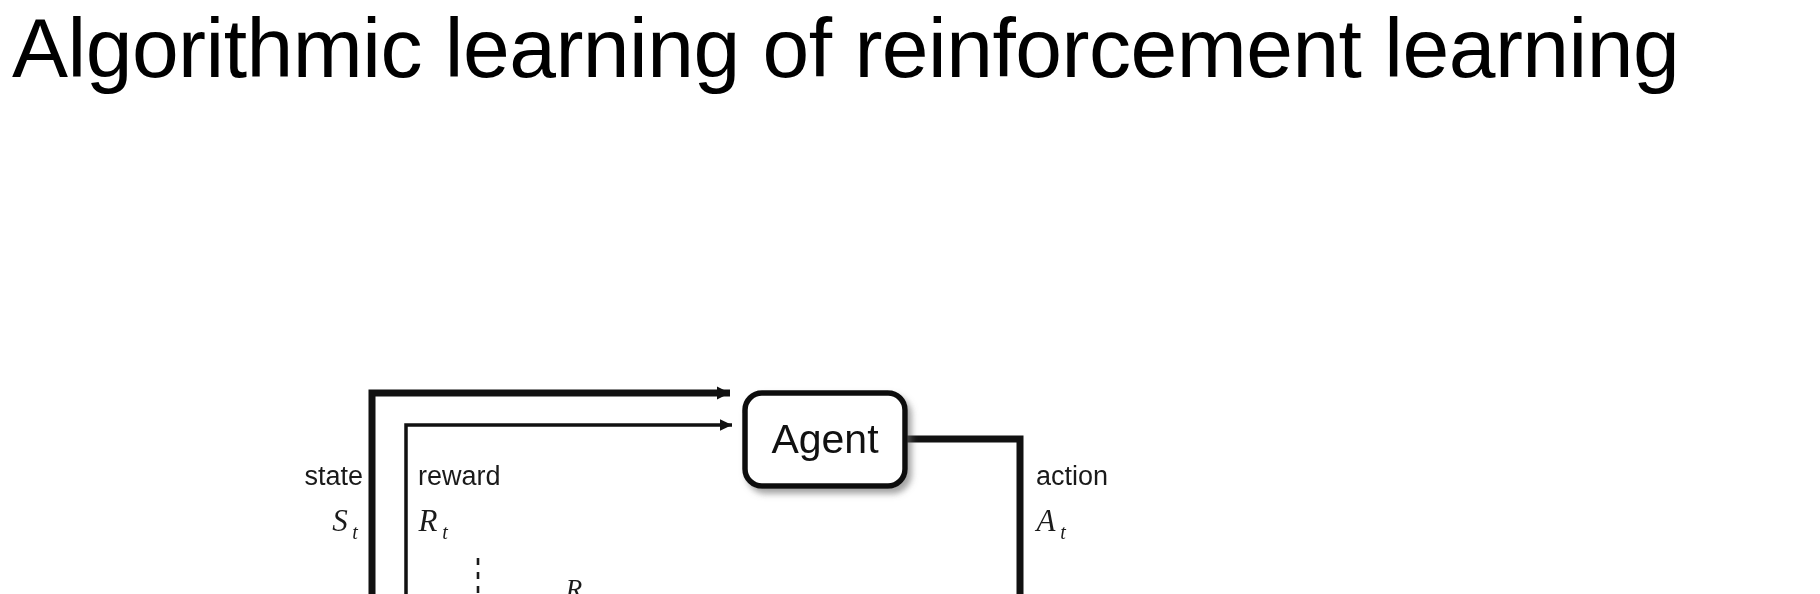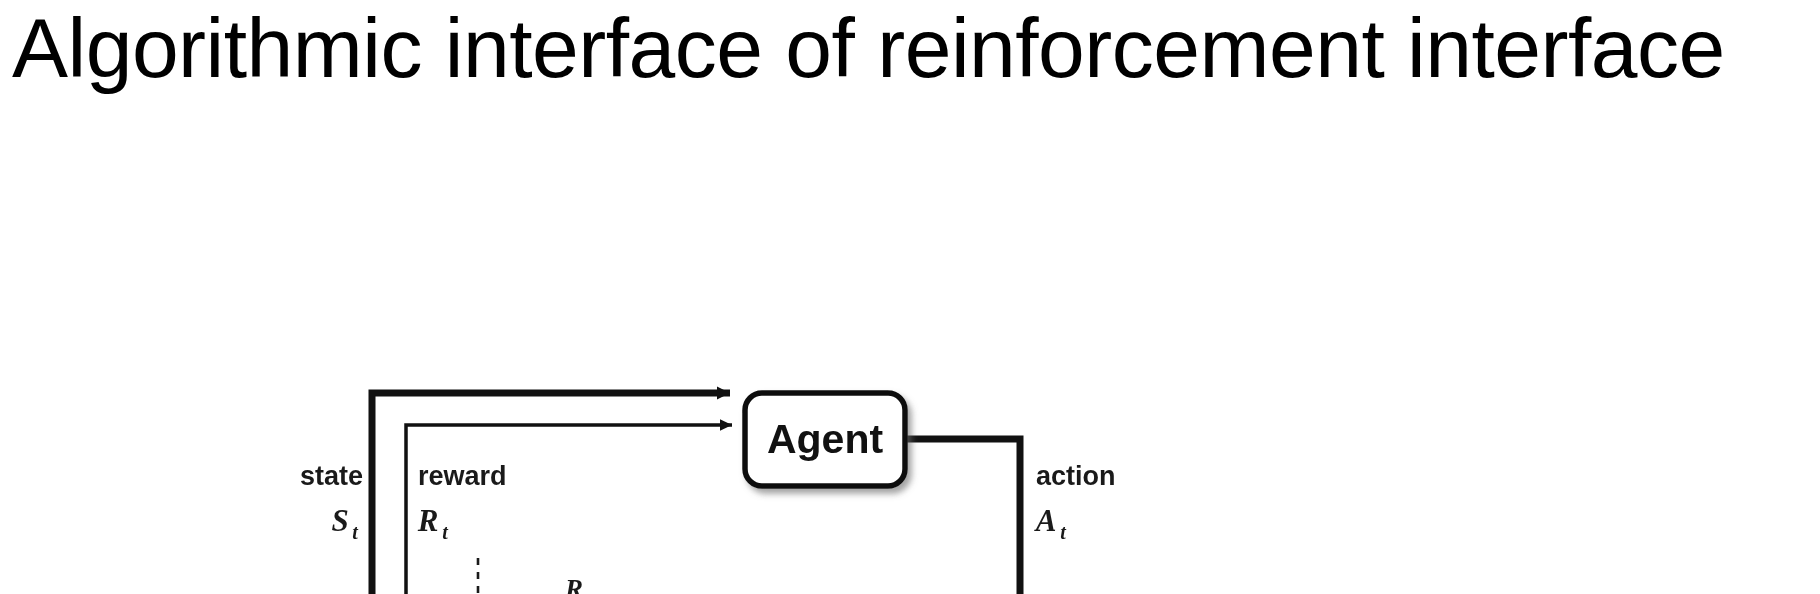--- a/index.html
+++ b/index.html
@@ -33,21 +33,20 @@
     letter-spacing: -0.5px;
     color: #000000;
     white-space: nowrap;
   }
   #diagram-wrap {
     position: absolute;
     left: 0px;
     top: 150px;
     width: 1820px;
     height: 444px;
-    font-weight: bold;
   }
   #rl-diagram {
     position: absolute;
     left: 0;
     top: 0;
   }
   .dgm-box-label {
     font-family: "Liberation Sans", sans-serif;
     font-size: 41px;
     fill: #111111;
@@ -80,21 +79,21 @@
     font-style: italic;
     font-size: 17px;
     fill: #1a1a1a;
   }
 </style>
 </head>
 <body>
 
 <div id="slide">
 
-  <div id="slide-title">Algorithmic interface of reinforcement interface</div>
+  <div id="slide-title">Algorithmic learning of reinforcement learning</div>
 
   <div id="diagram-wrap">
     <svg id="rl-diagram" width="1820" height="444" viewBox="0 0 1820 444">
 
       <defs>
         <marker id="arrowThick" markerWidth="14" markerHeight="14" refX="13" refY="7" orient="auto" markerUnits="userSpaceOnUse">
           <path d="M0,0.5 L13,7 L0,13.5 z" fill="#111111"></path>
         </marker>
         <marker id="arrowThin" markerWidth="13" markerHeight="13" refX="12" refY="6.5" orient="auto" markerUnits="userSpaceOnUse">
           <path d="M0,0.8 L12,6.5 L0,12.2 z" fill="#111111"></path>

